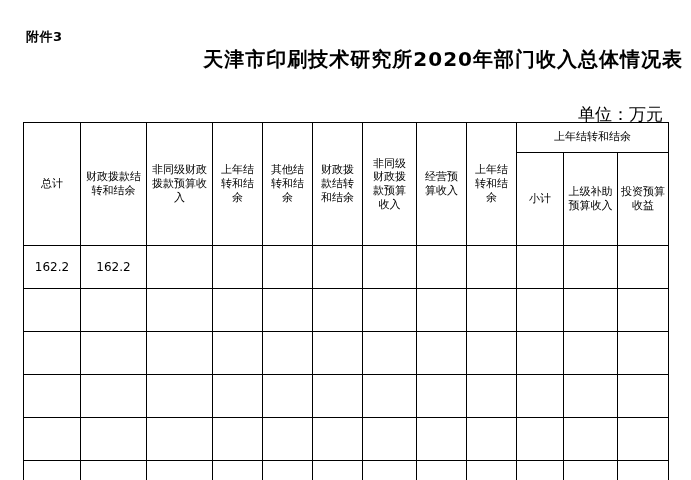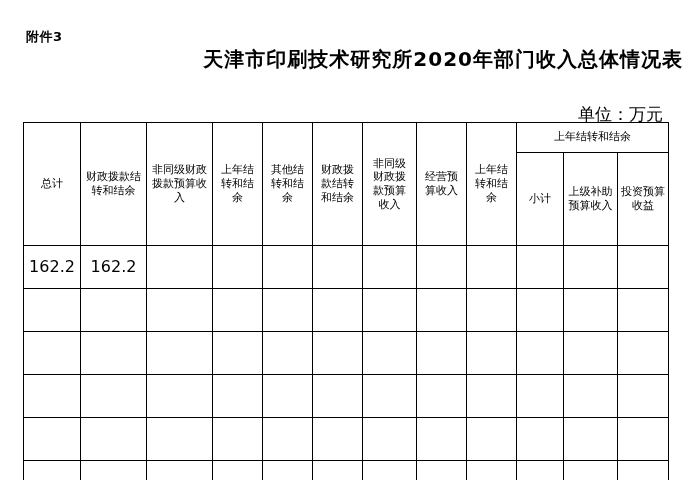--- a/index.html
+++ b/index.html
@@ -79,21 +79,21 @@
   }
   .hdr-sub {
     height: 90px;
     padding: 2px 8px;
   }
   .data-row td {
     height: 42px;
     font-size: 12px;
   }
   .data-row td.num {
-    font-size: 16px;
+    font-size: 12px;
   }
   .empty-row td {
     height: 42px;
   }
 </style>
 </head>
 <body>
 
 <div class="page">
 

